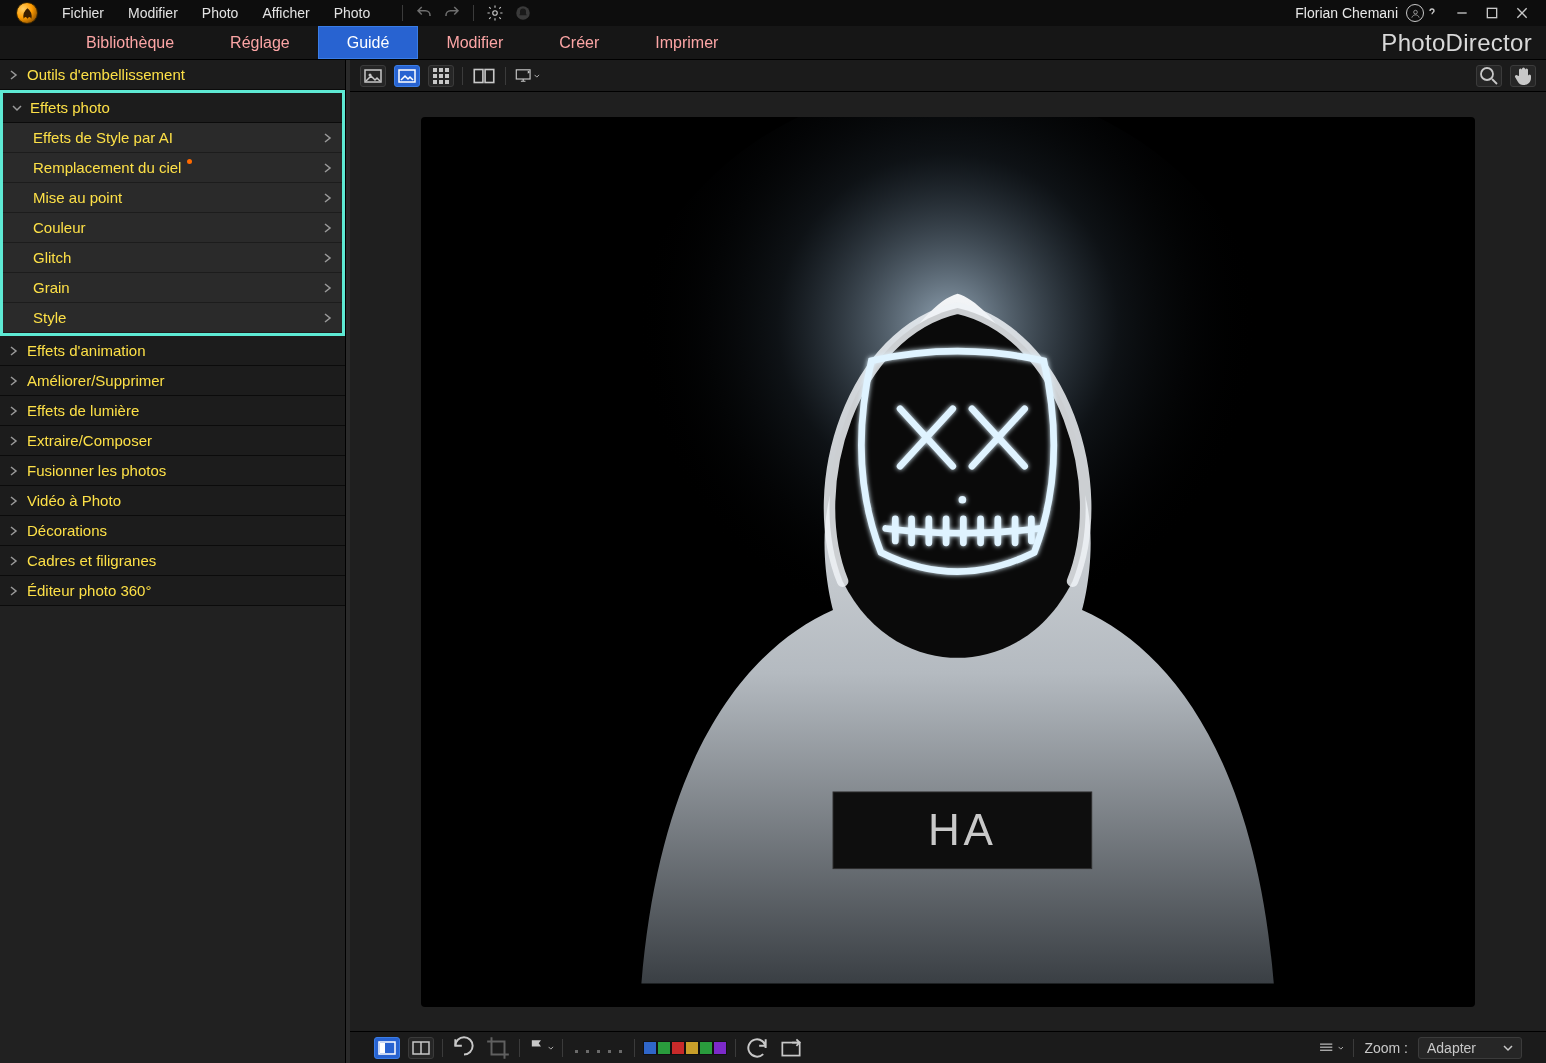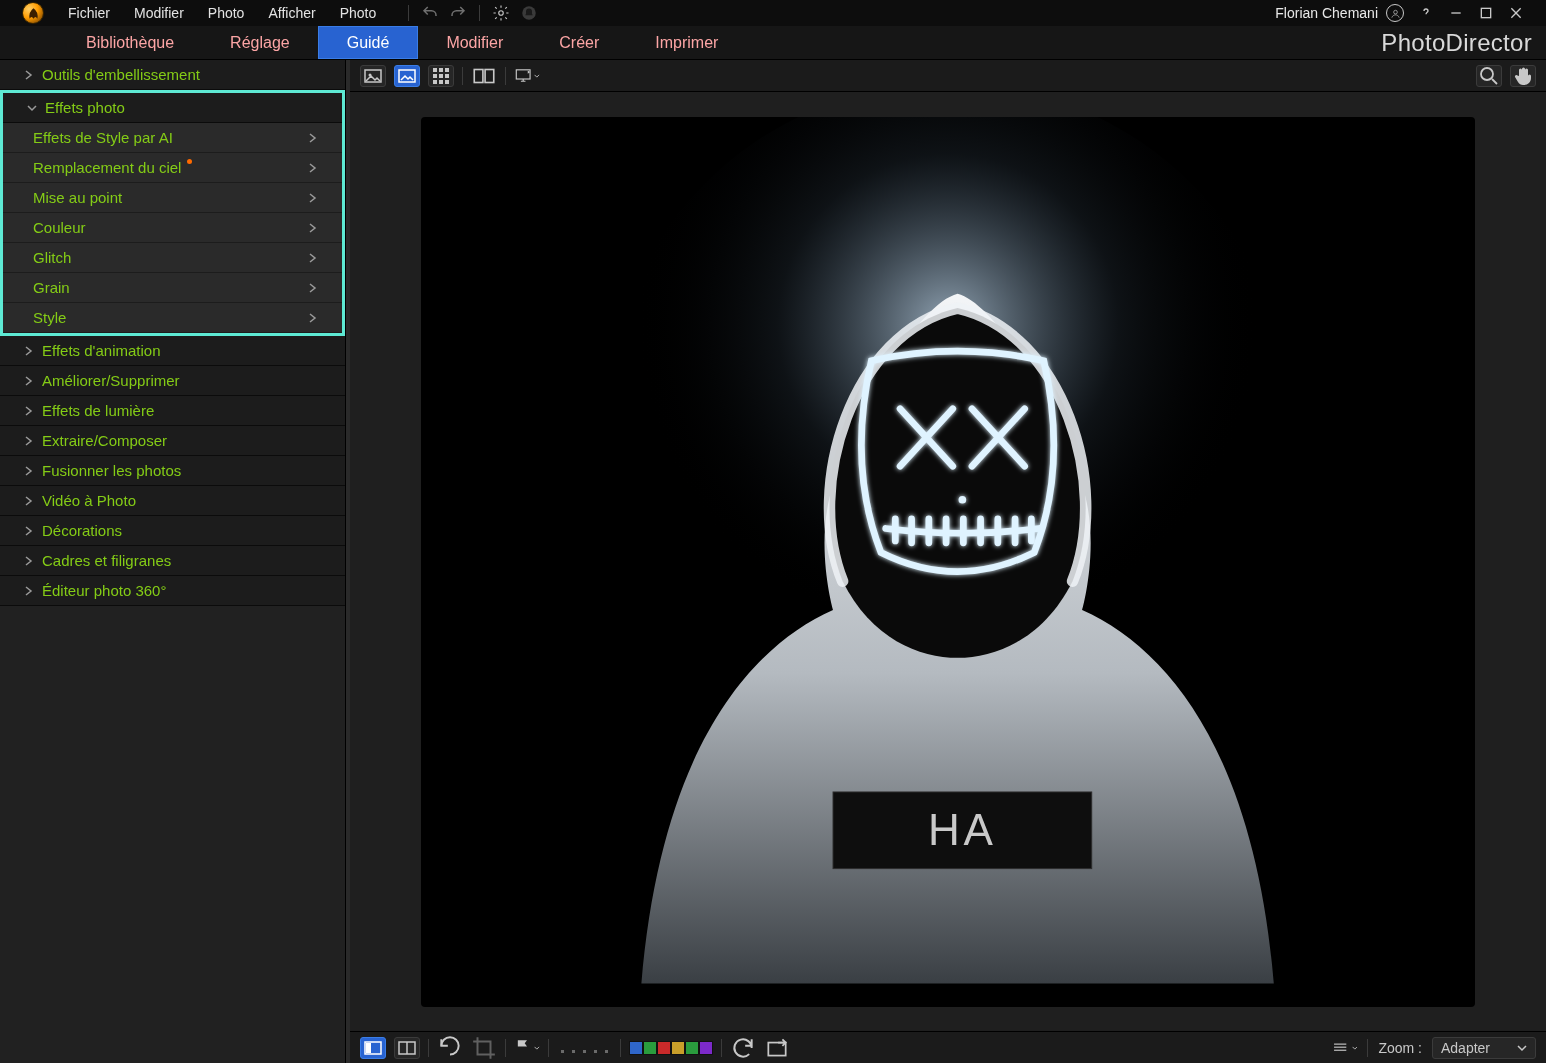--- a/index.html
+++ b/index.html
@@ -1,48 +1,48 @@
 <!DOCTYPE html>
 <html><head>
 <meta charset="utf-8">
 <style>
   * { box-sizing: border-box; margin: 0; padding: 0; font-family: "Segoe UI", Arial, sans-serif; }
   body { width: 1546px; height: 1063px; background: #0d0d0d; color: #c8c8c8; overflow: hidden; font-size: 15px; }
 
   
-  .title-bar { height: 26px; background: #0d0d0d; display: flex; align-items: center; padding: 0 22px; }
+  .title-bar { height: 26px; background: #0d0d0d; display: flex; align-items: center; padding: 0 16px; }
   .logo {
     width: 22px; height: 22px; border-radius: 50%;
     background: radial-gradient(circle at 30% 30%, #ffcf67 0%, #ff9c00 45%, #5a2e00 100%);
     border: 1px solid #3a2600; margin-right: 14px; display: flex; align-items: center; justify-content: center;
   }
   .logo svg { width: 13px; height: 13px; }
   .menu { display: flex; gap: 4px; }
   .menu-item { padding: 2px 10px; font-size: 14px; color: #e3e3e3; cursor: pointer; }
   .title-icons { display: flex; gap: 10px; align-items: center; margin-left: 20px; }
   .sep-v { width: 1px; height: 16px; background: #3b3b3b; margin: 0 2px; }
   .tb-ico { width: 18px; height: 18px; color: #7f7f7f; display: flex; align-items: center; justify-content: center; cursor: pointer; }
   .tb-ico svg { width: 100%; height: 100%; }
-  .title-right { margin-left: auto; display: flex; gap: 14px; }
+  .title-right { margin-left: auto; display: flex; }
   .user { display: flex; align-items: center; gap: 8px; color: #e8e8e8; font-size: 14px; }
   .user-ico { width: 18px; height: 18px; border: 1.5px solid #c8c8c8; border-radius: 50%; display: flex; align-items: center; justify-content: center; }
   .user-ico svg { width: 11px; height: 11px; }
   .win-ctl { display: flex; gap: 14px; align-items: center; color: #c8c8c8; }
   .win-btn { width: 16px; height: 16px; display: flex; align-items: center; justify-content: center; cursor: pointer; }
 
   
   .main-tabs { height: 34px; background: #161616; display: flex; align-items: stretch; padding-left: 58px; border-bottom: 1px solid #000; }
   .main-tab { padding: 0 28px; display: flex; align-items: center; font-size: 16px; color: #fca5a5; cursor: pointer; }
   .main-tab.active { background: #2863d1; color: #fff; border: 1px solid #3a7de6; }
   .app-name { margin-left: auto; padding-right: 14px; font-size: 24px; color: #d9d9d9; align-self: center; letter-spacing: .3px; }
 
   
   .body { display: flex; height: calc(1063px - 26px - 34px); }
   .sidebar { width: 346px; background: #212121; border-right: 1px solid #000; overflow: hidden; }
-  .row { display: flex; align-items: center; height: 30px; padding: 0 24px; cursor: pointer; font-size: 15px; color: #84cc16; }
+  .row { display: flex; align-items: center; height: 30px; padding: 0 9px; cursor: pointer; font-size: 15px; color: #fde047; }
   .cat-row { background: #1c1c1c; border-bottom: 1px solid #0b0b0b; }
   .cat-row .arrow { width: 12px; margin-right: 6px; color: #9a9a9a; }
   .group-highlight { border: 3px solid #5eead4; }
   .group-highlight .cat-row { background: #1c1c1c; }
   .sub-row { padding-left: 30px; background: #2a2a2a; border-bottom: 1px solid #1c1c1c; justify-content: space-between; }
   .sub-row .chev { color: #9a9a9a; }
   .dot-new { width: 5px; height: 5px; background: #ff6a00; border-radius: 50%; margin-left: 6px; display: inline-block; vertical-align: top; }
   .arrow svg, .chev svg { width: 10px; height: 10px; }
 
   
@@ -53,21 +53,21 @@
   .tool-btn { width: 26px; height: 22px; border: 1px solid #3b3b3b; border-radius: 3px; background: #262626; display: flex; align-items: center; justify-content: center; cursor: pointer; }
   .tool-btn.active { background: #2863d1; border-color: #3a7de6; }
   .tool-btn.no-border { border: none; background: transparent; }
   .tb-spacer { flex: 1; }
 
   .canvas-holder { flex: 1; display: flex; align-items: center; justify-content: center; background: #1f1f1f; position: relative; overflow: hidden; }
   .image-frame { width: 1054px; height: 890px; background: #000; border-radius: 4px; display: flex; align-items: center; justify-content: center; overflow: hidden; }
   .mask-art { width: 100%; height: 100%; }
 
   
-  .bottom-bar { height: 32px; background: #1b1b1b; border-top: 1px solid #000; display: flex; align-items: center; padding: 0 10px; gap: 8px; }
+  .bottom-bar { height: 32px; background: #1b1b1b; border-top: 1px solid #000; display: flex; align-items: center; padding: 0 24px; gap: 8px; }
   .swatches { display: flex; gap: 0; }
   .swatch { width: 14px; height: 14px; border: 1px solid #111; }
   .zoom-group { margin-left: auto; display: flex; align-items: center; gap: 10px; font-size: 14px; color: #c8c8c8; }
   .zoom-select { width: 104px; height: 22px; background: #262626; border: 1px solid #3b3b3b; border-radius: 3px; display: flex; align-items: center; justify-content: space-between; padding: 0 8px; cursor: pointer; }
   .dots span { width: 3px; height: 3px; background: #6a6a6a; display: inline-block; margin: 0 4px; }
   .vdiv { width: 1px; height: 18px; background: #3b3b3b; }
 </style>
 </head>
 <body>
 

